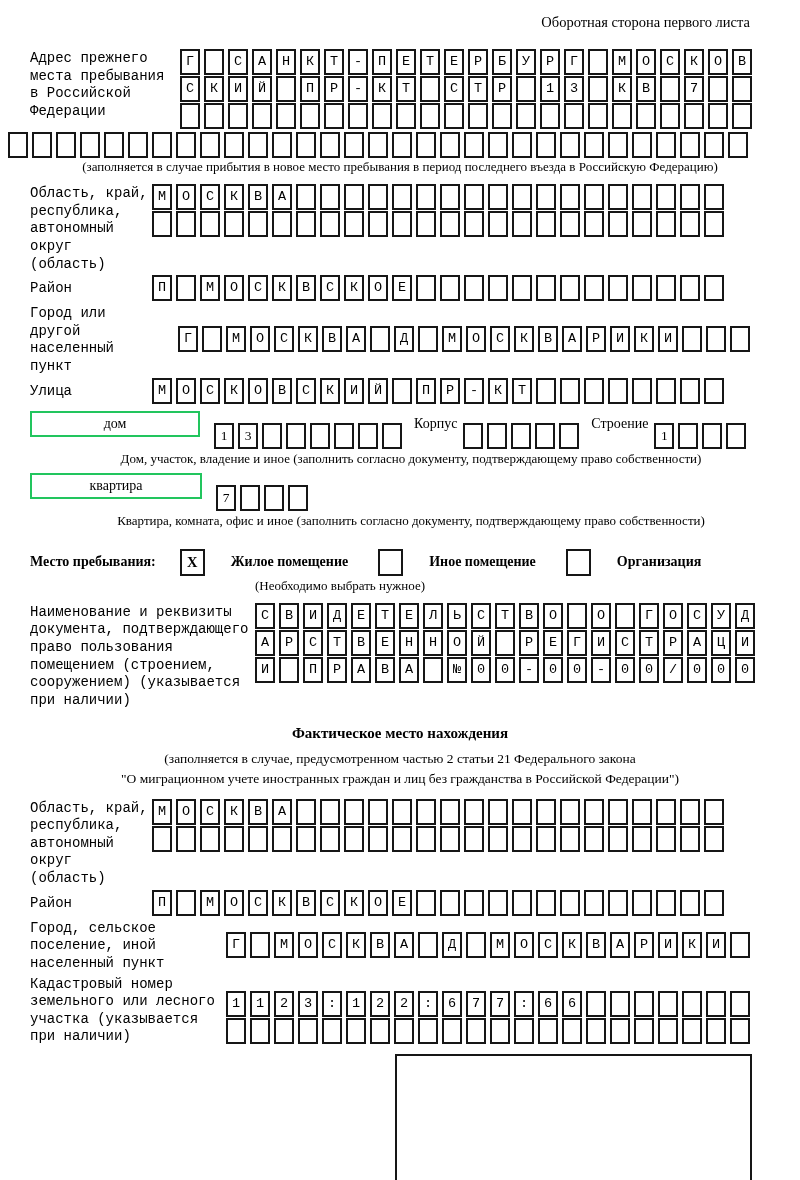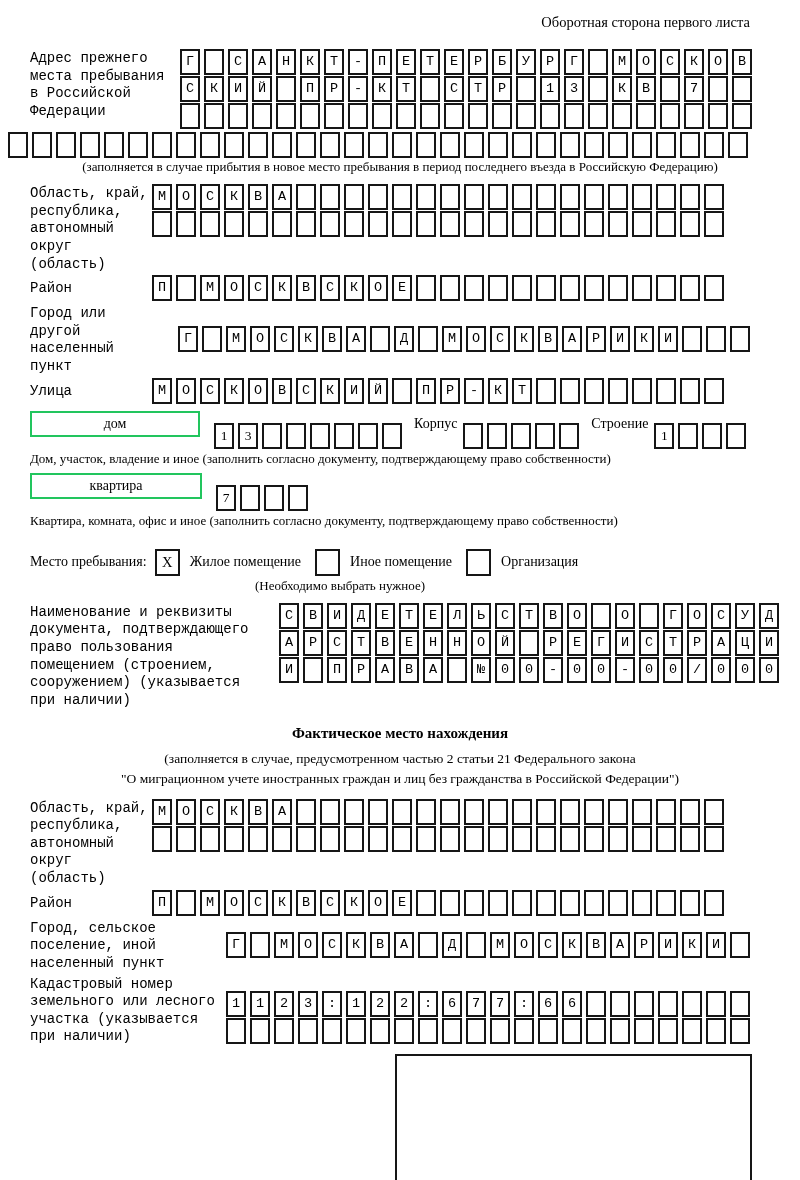--- a/index.html
+++ b/index.html
@@ -22,25 +22,25 @@
   .wide-box{box-sizing:border-box;display:inline-block;height:26px;border:2px solid #22c55e;
         text-align:center;font-size:14px;line-height:21px;vertical-align:top;margin-right:14px;}
   .w170{width:170px;}
   .w200{width:172px;}
   .mid-label{display:inline-block;vertical-align:top;line-height:26px;margin:0 6px 0 8px;}
   .checkbox{box-sizing:border-box;display:inline-block;width:25px;height:27px;
         border:2px solid #161616;text-align:center;font-size:14.5px;line-height:22px;
         vertical-align:middle;}
   .sec-title{text-align:center;font-weight:bold;font-size:15px;margin:8px 0 7px 0;}
   .center-note{text-align:center;font-size:13px;margin:1px 0 9px 0;}
-  .note-line{font-size:13px;margin:1px 0 6px 22px;}
-  .stay-row{display:flex;align-items:center;margin:20px 0 2px 22px;gap:0;}
+  .note-line{font-size:13px;margin:1px 0 6px 22px;text-align:center;}
+  .stay-row{display:flex;align-items:center;margin:20px 0 2px 22px;gap:16px;font-weight:bold;}
   .stay-row .opt-label{margin:0 14px 0 10px;}
   .stay-row .lead{margin-right:8px;}
-  .doc-block{margin-top:6px;gap:24px;}
+  .doc-block{margin-top:6px;}
   .fact-head{margin-top:16px;}
   .fact-note{text-align:center;font-size:13.5px;line-height:1.45;}
   .stamp-box{box-sizing:border-box;width:357px;height:176px;border:2px solid #161616;
         margin:8px 0 6px 387px;}
   .stamp-note{width:406px;margin-left:366px;text-align:center;font-size:13.5px;line-height:1.4;} .mb10{margin-bottom:10px;} .mt10{margin-top:10px;}
   .city-indent{margin-left:26px;}
 </style>
 </head>
 <body>
 

